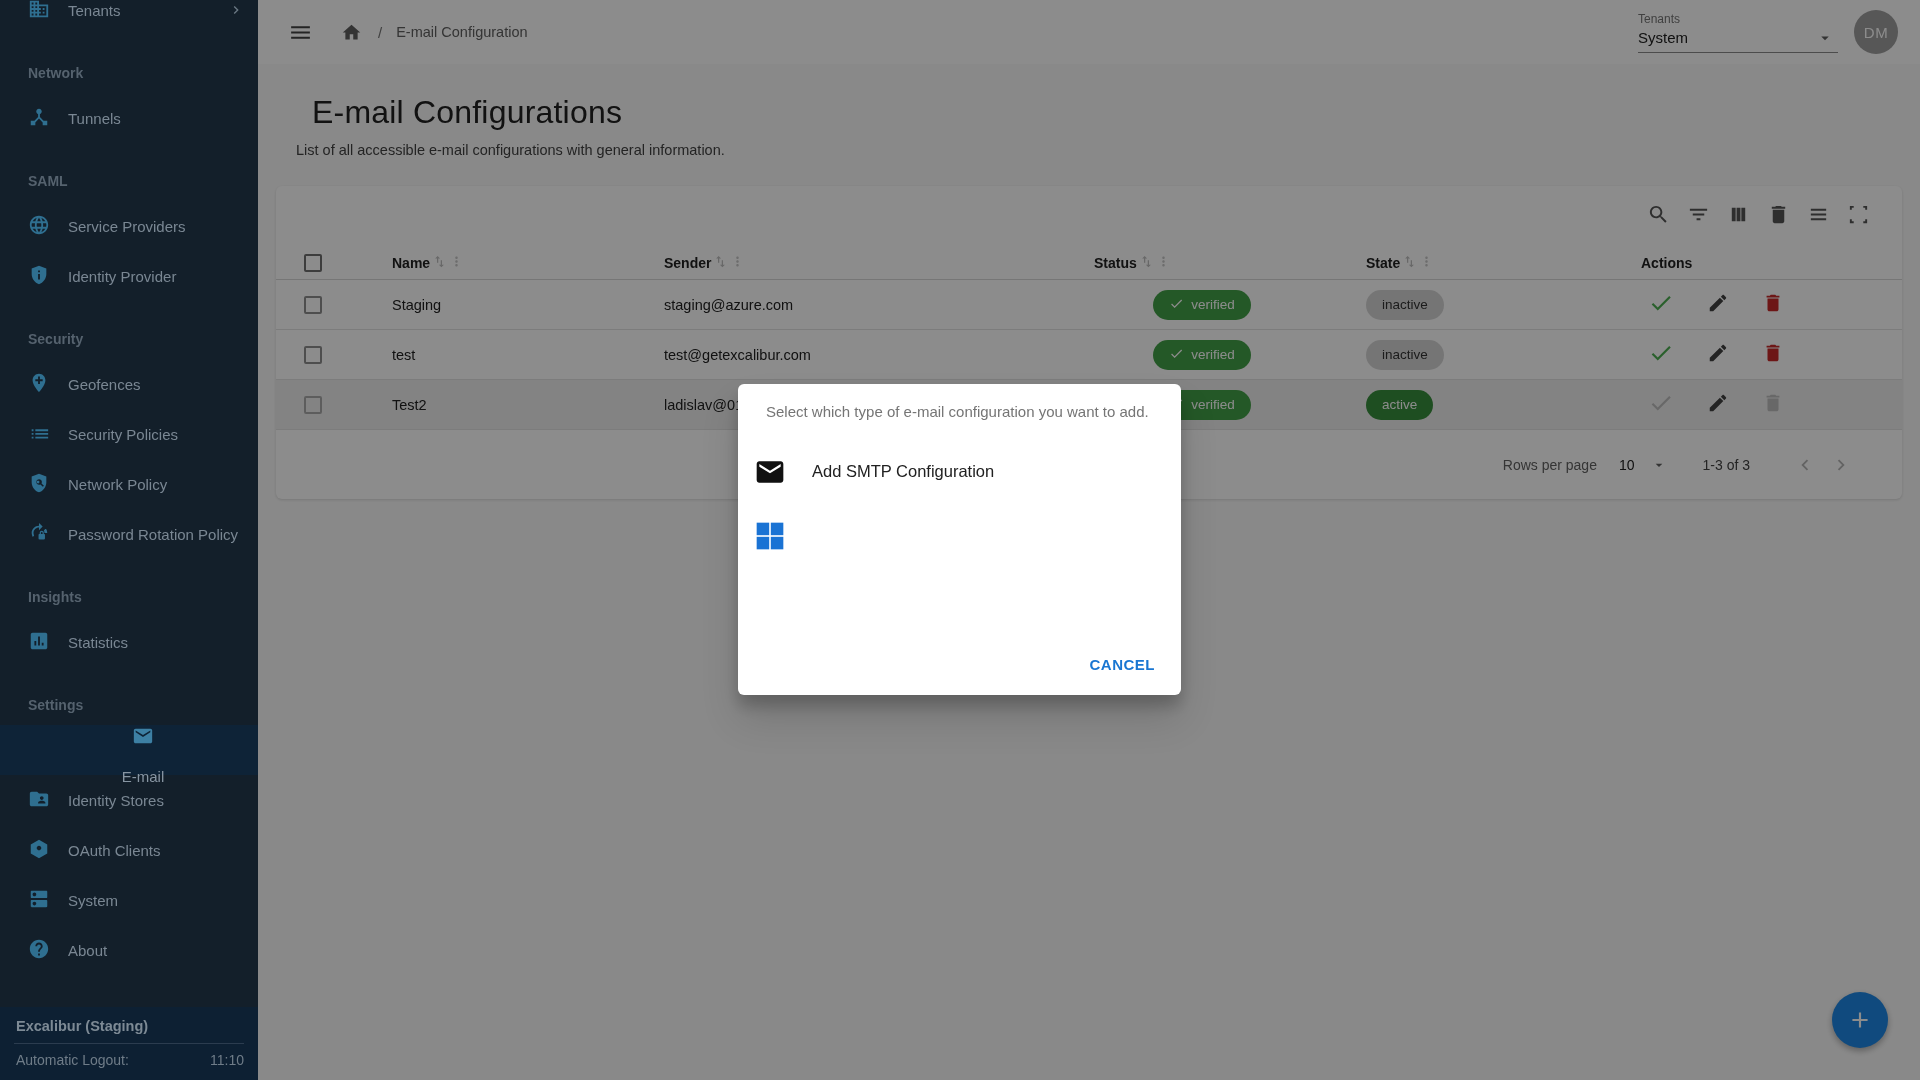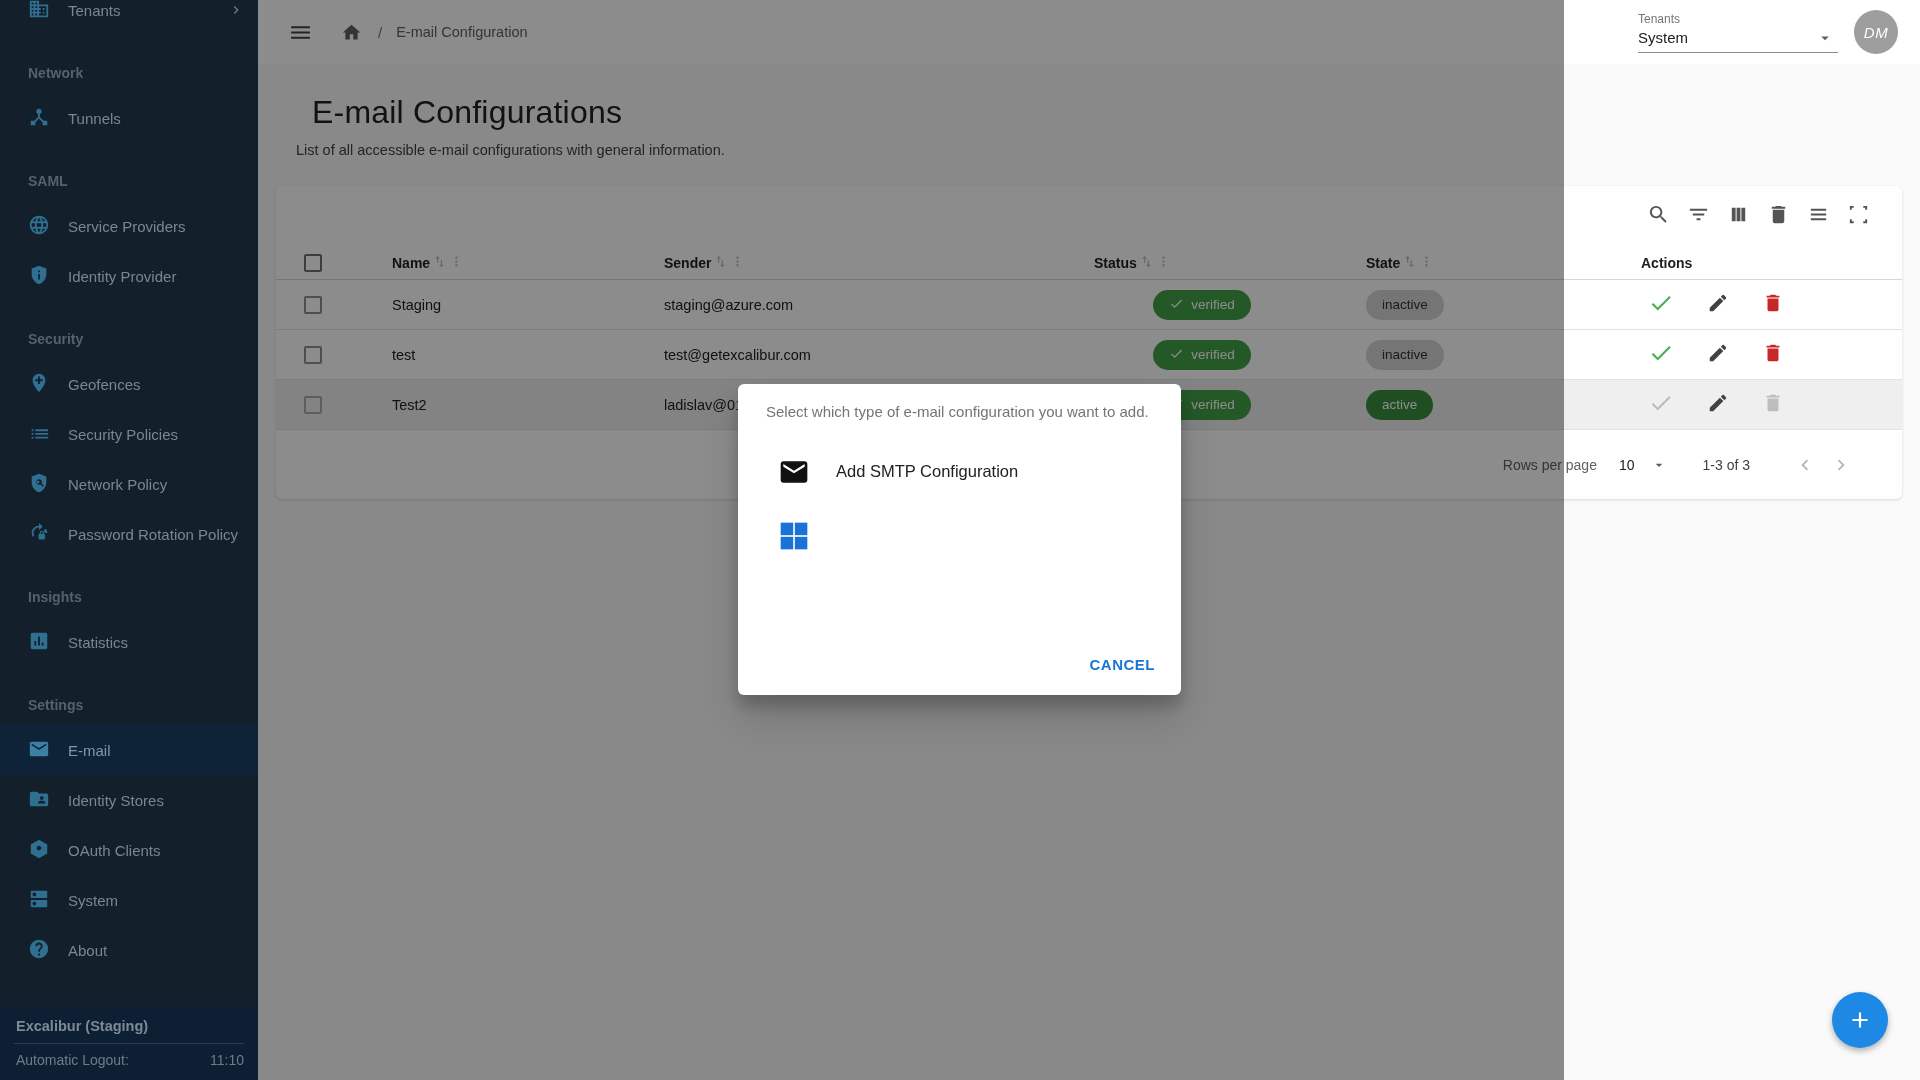--- a/index.html
+++ b/index.html
@@ -1,23 +1,23 @@
 <!DOCTYPE html>
 <html style="--accent: #1e88e5; --green: #43a047; --green-dark: #388e3c; --red: #c62828; --link: #1976d2;"><head>
 <meta charset="utf-8">
 <style>
   * { margin:0; padding:0; box-sizing:border-box; }
   html,body { width:1920px; height:1080px; overflow:hidden; font-family:"Liberation Sans","DejaVu Sans",sans-serif; background:#fafafa; }
-  #app { position:relative; width:1564px; height:1080px; }
+  #app { position:relative; width:1920px; height:1080px; }
 
   
   .sidebar { position:absolute; left:0; top:0; width:258px; height:1080px; background:#131f2a; z-index:5; overflow:hidden; }
   .nav-item { height:50px; display:flex; align-items:center; padding-left:28px; gap:18px; color:#7a8793; font-size:15px; cursor:pointer; position:relative; }
   .nav-item svg { width:22px; height:22px; fill:#2f6f90; flex:0 0 22px; }
-  .nav-item.active { background:#0e2337; color:#8795a2; }
+  .nav-item.active { background:#0e2337; color:#8795a2;flex-direction:column; }
   .nav-item.active svg { fill:#3d80a4; }
   .nav-item .chev { position:absolute; right:14px; width:16px; height:16px; }
   .nav-item .chev svg { width:16px; height:16px; fill:#6b7884; }
   .top-item { margin-top:-15px; }
   .section-label { margin:30px 0 8px; padding-left:28px; height:20px; font-size:14px; font-weight:bold; color:#55626e; }
   .sidebar-footer { position:absolute; left:0; right:0; bottom:0; background:#0d2033; padding:11px 14px 12px; }
   .sidebar-footer .ftitle { font-size:14.5px; font-weight:bold; color:#7d8a95; padding-left:2px; }
   .sidebar-footer .fdiv { border-top:1px solid #2b3c4f; margin:9px 0 8px; }
   .sidebar-footer .frow { display:flex; justify-content:space-between; font-size:14px; color:#6f7c88; padding-left:2px; }
 
@@ -29,21 +29,21 @@
   .home-btn { margin-left:28px; }
   .home-btn svg { width:21px; height:21px; fill:#5f5f5f; }
   .crumb-sep { margin:0 14px 0 16px; color:#757575; font-size:15px; }
   .crumb { font-size:14.5px; color:#616161; }
   .topbar-right { margin-left:auto; display:flex; align-items:center; }
   .tenant-select { width:200px; margin-right:16px; cursor:pointer; }
   .tenant-select .tlabel { font-size:12px; color:#757575; }
   .tenant-select .tval { display:flex; align-items:center; justify-content:space-between; border-bottom:1px solid #8a8a8a; padding:3px 4px 5px 0; }
   .tenant-select .tval span { font-size:15px; color:#212121; }
   .tenant-select .tval svg { width:18px; height:18px; fill:#5f5f5f; }
-  .avatar { width:44px; height:44px; border-radius:50%; background:#9e9e9e; color:#fff; font-size:15px; display:flex; align-items:center; justify-content:center; margin-right:22px; letter-spacing:.5px;font-style:italic; }
+  .avatar { width:44px; height:44px; border-radius:50%; background:#9e9e9e; color:#fff; font-size:15px; display:flex; align-items:center; justify-content:center; margin-right:22px; letter-spacing:.5px; }
 
   .page-head { margin:30px 38px 0; }
   .title-row { display:flex; align-items:center; gap:16px; }
   .title-row h1 { font-size:32px; font-weight:500; color:#212121; letter-spacing:.2px; }
   .subtitle { margin-top:11px; font-size:14.5px; color:#424242; }
 
   .card { margin:28px 18px 0; height:313px; background:#fff; border-radius:6px; box-shadow:0 1px 3px rgba(0,0,0,.14); position:relative; }
   .card-toolbar { height:60px; display:flex; align-items:center; justify-content:flex-end; gap:17px; padding-right:32px; }
   .tool-btn svg { width:23px; height:23px; fill:#545454; }
 
@@ -81,21 +81,21 @@
 
   .fab { position:absolute; right:32px; bottom:32px; width:56px; height:56px; border-radius:50%; border:none; background:var(--accent); box-shadow:0 3px 6px rgba(0,0,0,.3); cursor:pointer; display:flex; align-items:center; justify-content:center; }
   .fab svg { width:26px; height:26px; fill:#fff; }
 
   
   .backdrop { position:absolute; left:258px; top:0; right:0; bottom:0; background:rgba(0,0,0,.45); z-index:50; }
   .dialog { position:fixed; left:738px; top:384px; width:443px; height:311px; background:#fff; border-radius:6px; z-index:60; box-shadow:0 11px 15px rgba(0,0,0,.2),0 24px 38px rgba(0,0,0,.14); }
   .dialog h2 { margin:23px 28px 0; font-size:21px; font-weight:600; color:#212121; }
   .dialog .dsub { margin:19px 28px 16px; font-size:15px; color:#757575; }
   .dialog-options { list-style:none; margin-top:24px; }
-  .dialog-option { display:flex; align-items:center; gap:26px; padding:10px 40px; cursor:pointer; min-height:56px; }
+  .dialog-option { display:flex; align-items:center; gap:26px; padding:10px 16px; cursor:pointer; min-height:56px; }
   .dialog-option + .dialog-option { margin-top:8px; }
   .dialog-option .oicon { width:32px; height:32px; flex:0 0 32px; display:flex; align-items:center; }
   .dialog-option .oicon svg { width:32px; height:32px; }
   .dialog-option .olabel { font-size:16.5px; color:#212121; line-height:1.45; }
   .dialog-actions { position:absolute; right:16px; bottom:14px; }
   .btn-text { background:none; border:none; color:var(--link); font-size:15px; font-weight:bold; letter-spacing:.5px; padding:8px 10px; cursor:pointer; border-radius:4px; }
 </style>
 </head>
 <body>
 

